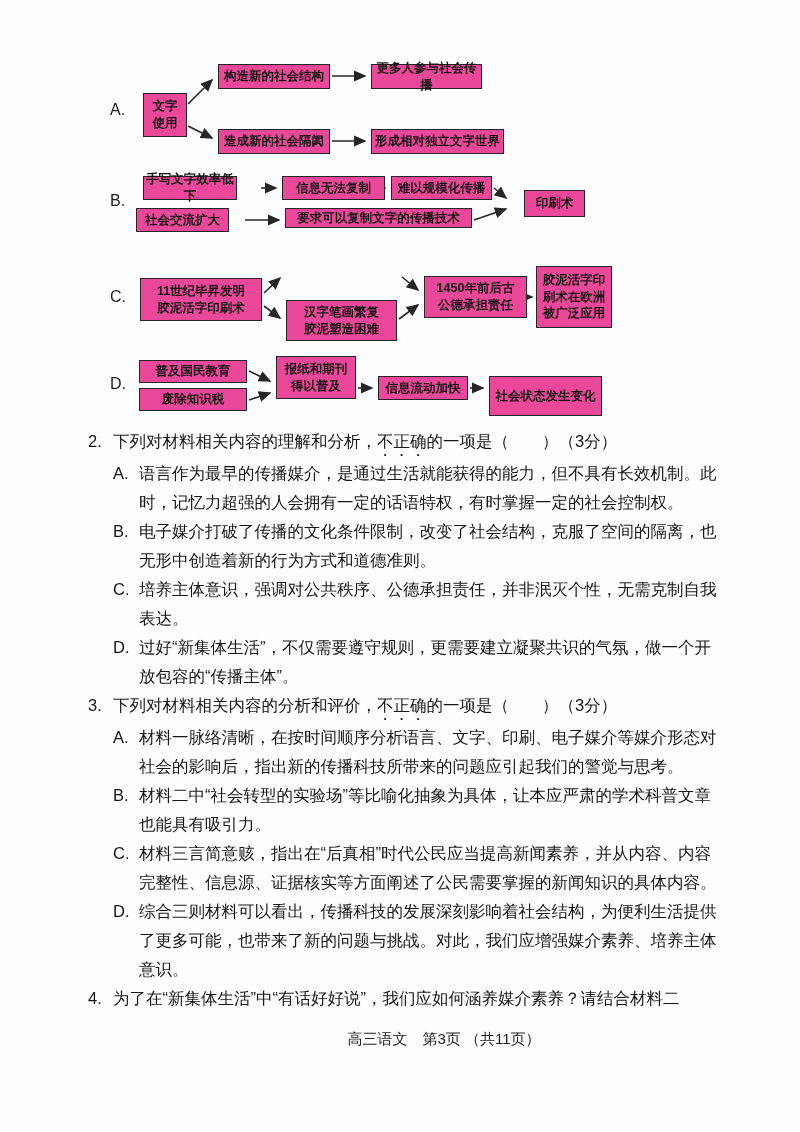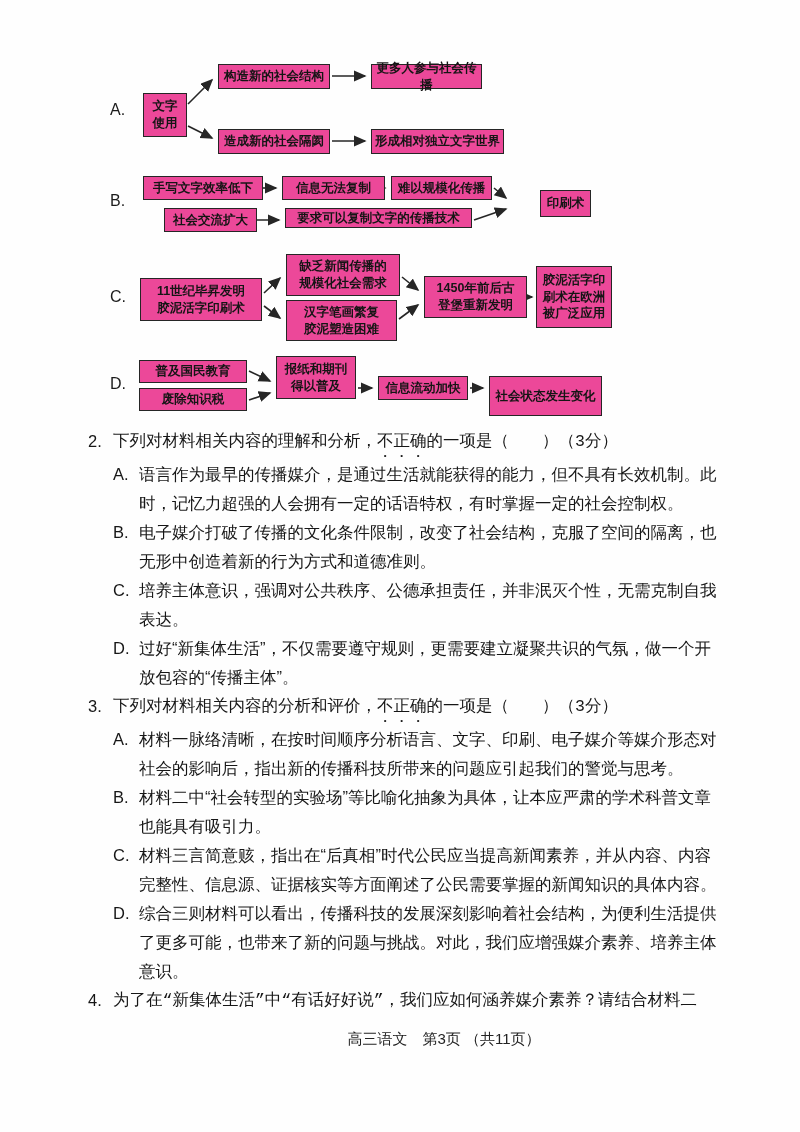--- a/index.html
+++ b/index.html
@@ -30,21 +30,21 @@
     position:absolute;
     font-size:16px; font-weight:400; color:#1b1b1b;
   }
   
   .questions {
     position:absolute; left:88px; top:427px; width:630px;
     font-size:16.5px; line-height:29px; color:#161616;
   }
   .stem { display:flex; }
   .qnum { width:25px; flex:0 0 25px; }
-  .stem-text { flex:1;font-family:Liberation Mono, monospace; }
+  .stem-text { flex:1; }
   .option { display:flex; margin-left:25px; }
   .opt-letter { width:26px; flex:0 0 26px; }
   .opt-text { width:578px; flex:0 0 578px; }
   .emph {
     -webkit-text-emphasis:filled dot;
     -webkit-text-emphasis-position:under right;
     text-emphasis:filled dot;
     text-emphasis-position:under right;
   }
   
@@ -93,36 +93,34 @@
 
     <div class="flow-label" style="left:110px;top:101px">A.</div>
     <div class="fbox" style="left:143px;top:93px;width:44px;height:44px">文字
 使用</div>
     <div class="fbox" style="left:218px;top:64px;width:112px;height:25px">构造新的社会结构</div>
     <div class="fbox" style="left:371px;top:64px;width:111px;height:25px">更多人参与社会传播</div>
     <div class="fbox" style="left:218px;top:129px;width:112px;height:25px">造成新的社会隔阂</div>
     <div class="fbox" style="left:371px;top:129px;width:133px;height:25px">形成相对独立文字世界</div>
 
     <div class="flow-label" style="left:110px;top:192px">B.</div>
-    <div class="fbox" style="left:143px;top:176px;width:120px;height:24px">手写文字效率低下</div>
+    <div class="fbox" style="left:143px;top:176px;width:94px;height:24px">手写文字效率低下</div>
     <div class="fbox" style="left:282px;top:176px;width:103px;height:24px">信息无法复制</div>
     <div class="fbox" style="left:391px;top:176px;width:101px;height:24px">难以规模化传播</div>
-    <div class="fbox" style="left:164px;top:208px;width:93px;height:24px">社会交流扩大</div>
+    <div class="fbox" style="left:136px;top:208px;width:93px;height:24px">社会交流扩大</div>
     <div class="fbox" style="left:285px;top:208px;width:187px;height:20px">要求可以复制文字的传播技术</div>
-    <div class="fbox" style="left:540px;top:190px;width:51px;height:27px">印刷术</div>
+    <div class="fbox" style="left:524px;top:190px;width:61px;height:27px">印刷术</div>
 
     <div class="flow-label" style="left:110px;top:288px">C.</div>
     <div class="fbox" style="left:140px;top:278px;width:122px;height:43px">11世纪毕昇发明
 胶泥活字印刷术</div>
-    <div class="fbox" style="left:286px;top:254px;width:114px;height:42px">缺乏新闻传播的
-规模化社会需求</div>
     <div class="fbox" style="left:286px;top:300px;width:111px;height:41px">汉字笔画繁复
 胶泥塑造困难</div>
     <div class="fbox" style="left:424px;top:276px;width:103px;height:42px">1450年前后古
-登堡重新发明</div>
+公德承担责任</div>
     <div class="fbox" style="left:536px;top:266px;width:76px;height:62px">胶泥活字印
 刷术在欧洲
 被广泛应用</div>
 
     <div class="flow-label" style="left:110px;top:375px">D.</div>
     <div class="fbox" style="left:139px;top:360px;width:108px;height:23px">普及国民教育</div>
     <div class="fbox" style="left:139px;top:388px;width:108px;height:23px">废除知识税</div>
     <div class="fbox" style="left:276px;top:356px;width:80px;height:43px">报纸和期刊
 得以普及</div>
     <div class="fbox" style="left:378px;top:376px;width:90px;height:24px">信息流动加快</div>

